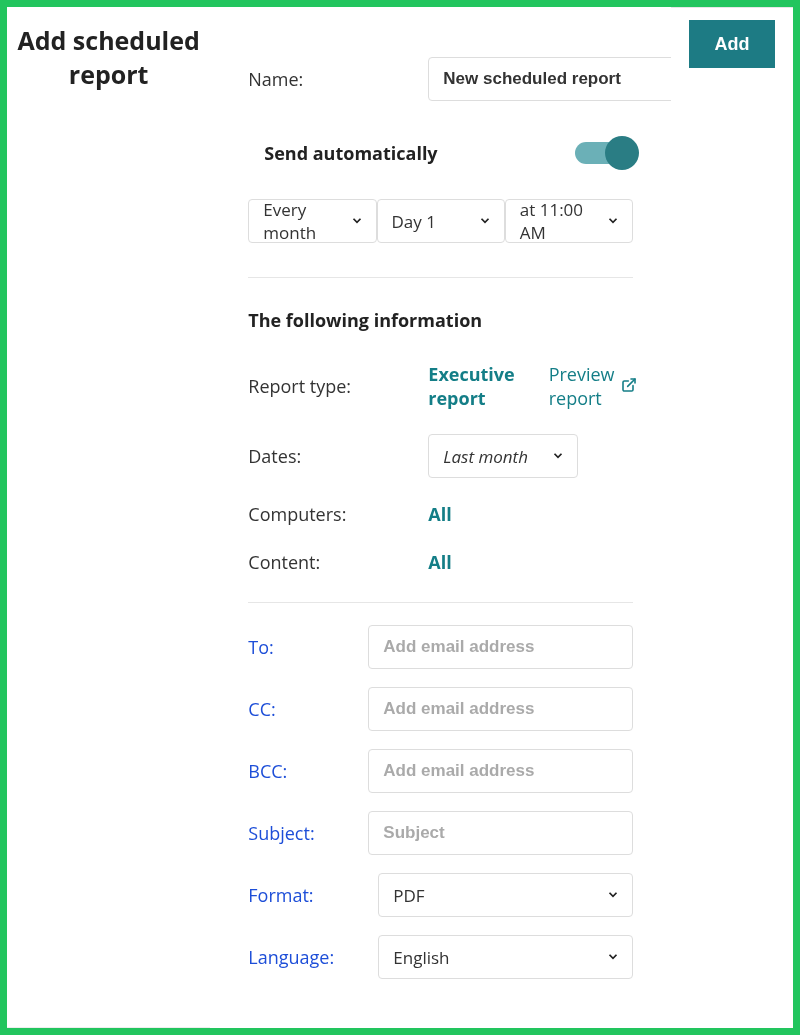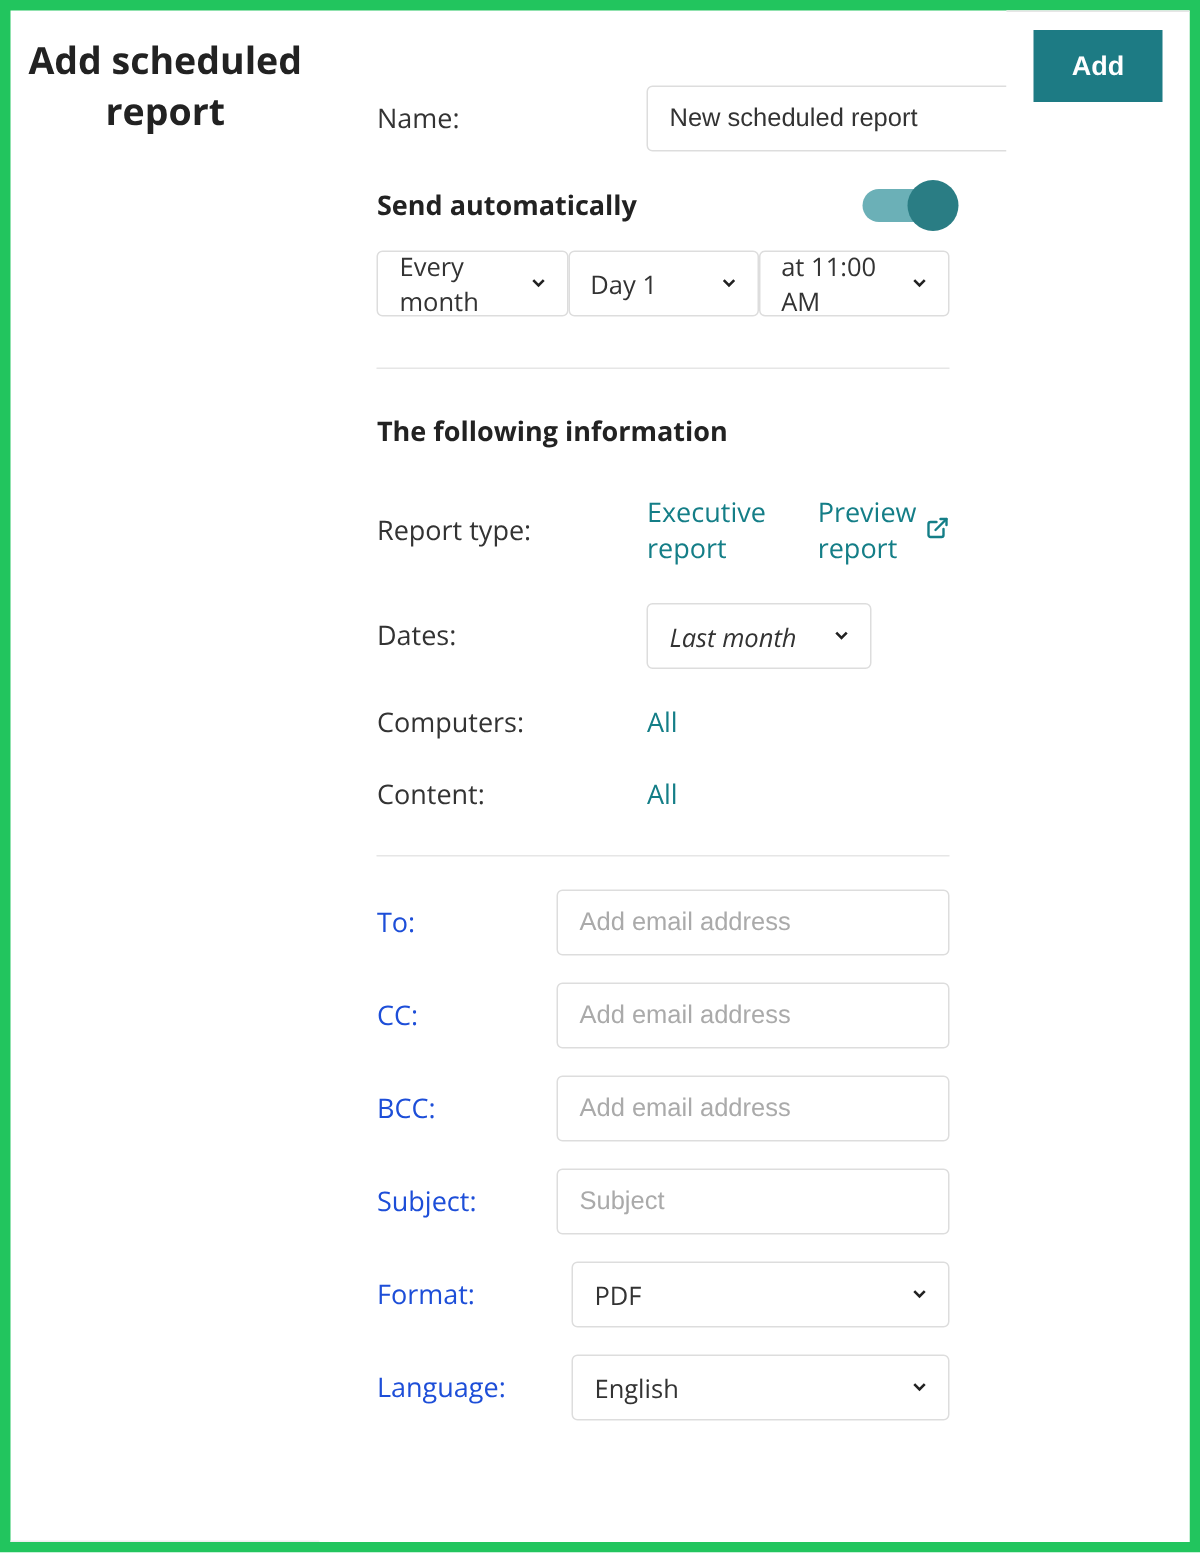--- a/index.html
+++ b/index.html
@@ -52,20 +52,21 @@
   }
   .input-text {
     flex: 1 1 auto;
     height: 44px;
     border: 1px solid #ddd;
     border-radius: 4px;
     padding: 0 14px;
     font-size: 17px;
     color: #333;
     background: #fff;
+    font-weight: bold;
   }
   .input-text::placeholder { color: #aaa; }
   .section-head {
     font-size: 18px;
     font-weight: 700;
     color: #222;
     margin: 6px 0 18px 0;
   }
   .auto-row {
     display: flex;
@@ -125,21 +126,21 @@
     border-top: 1px solid #e6e6e6;
     margin: 0 0 30px 0;
   }
   .info-row {
     display: flex;
     align-items: center;
     margin-bottom: 24px;
   }
   .link-teal {
     color: #147e87;
-    font-weight: 400;
+    font-weight: 700;
     font-size: 18px;
     cursor: pointer;
   }
   .preview-link {
     color: #147e87;
     font-weight: 400;
     font-size: 18px;
     margin-left: 34px;
     display: inline-flex;
     align-items: center;
@@ -188,21 +189,21 @@
   </div>
 
   <div class="dialog-body">
 
     <div class="row">
       <div class="label">Name:</div>
       <input class="input-text" type="text" value="New scheduled report" style="">
     </div>
 
     <div class="auto-row">
-      <div class="section-head" style="margin:0">Send automatically</div>
+      <div class="section-head" style="margin:16px">Send automatically</div>
       <div class="toggle">
         <div class="knob"></div>
       </div>
     </div>
 
     <div class="triple-select">
       <div class="select flex1">
         <span>Every month</span>
         <span class="chev">
           <svg class="chev-svg" viewBox="0 0 24 24" fill="none" stroke="#222" stroke-width="3">

